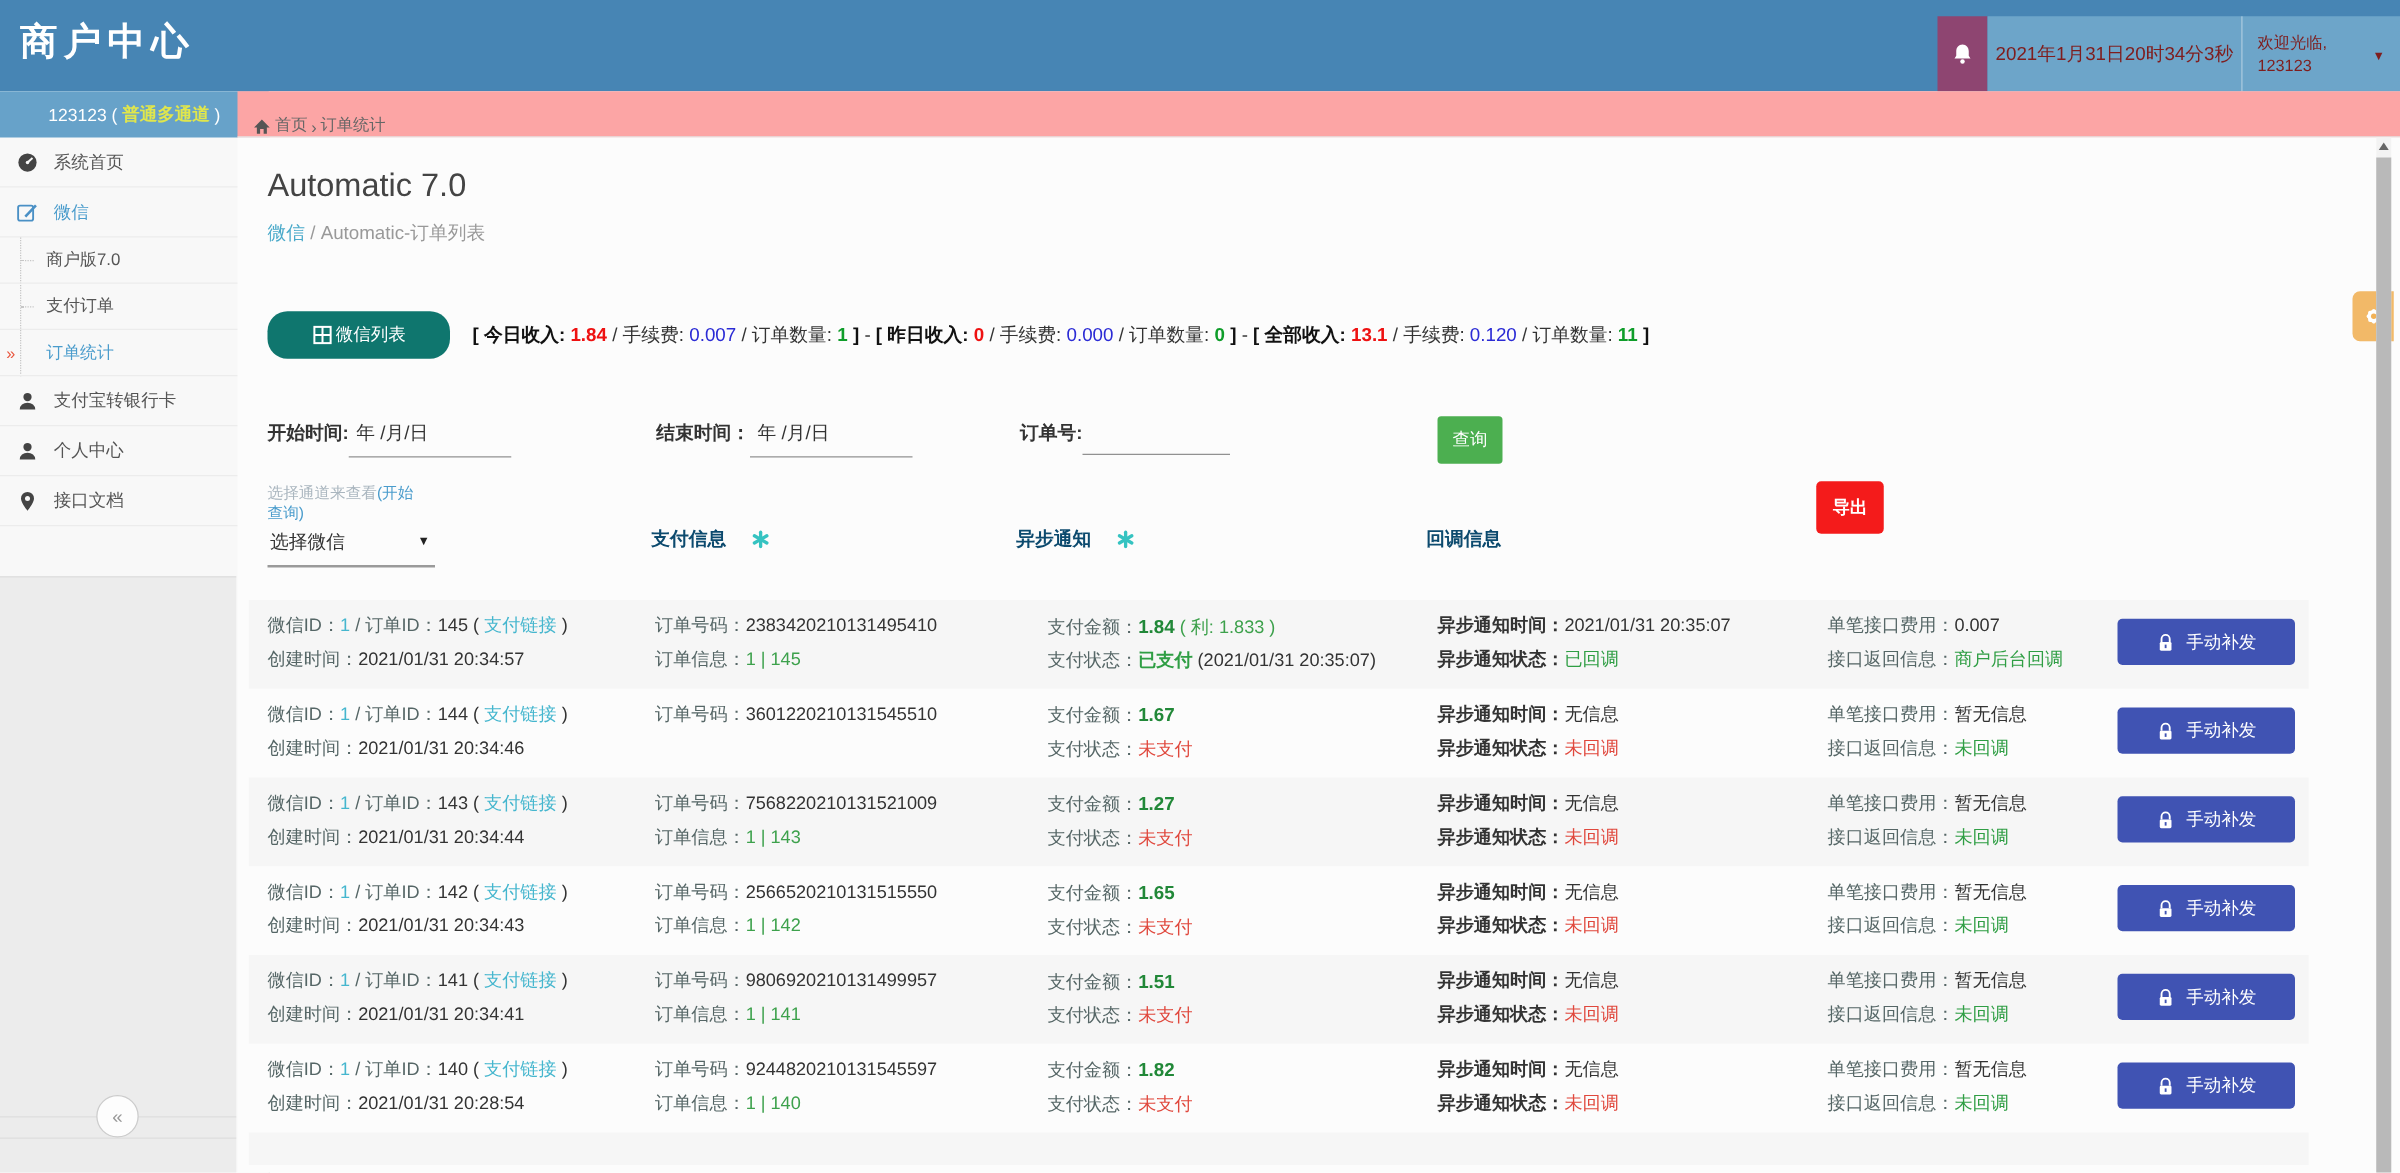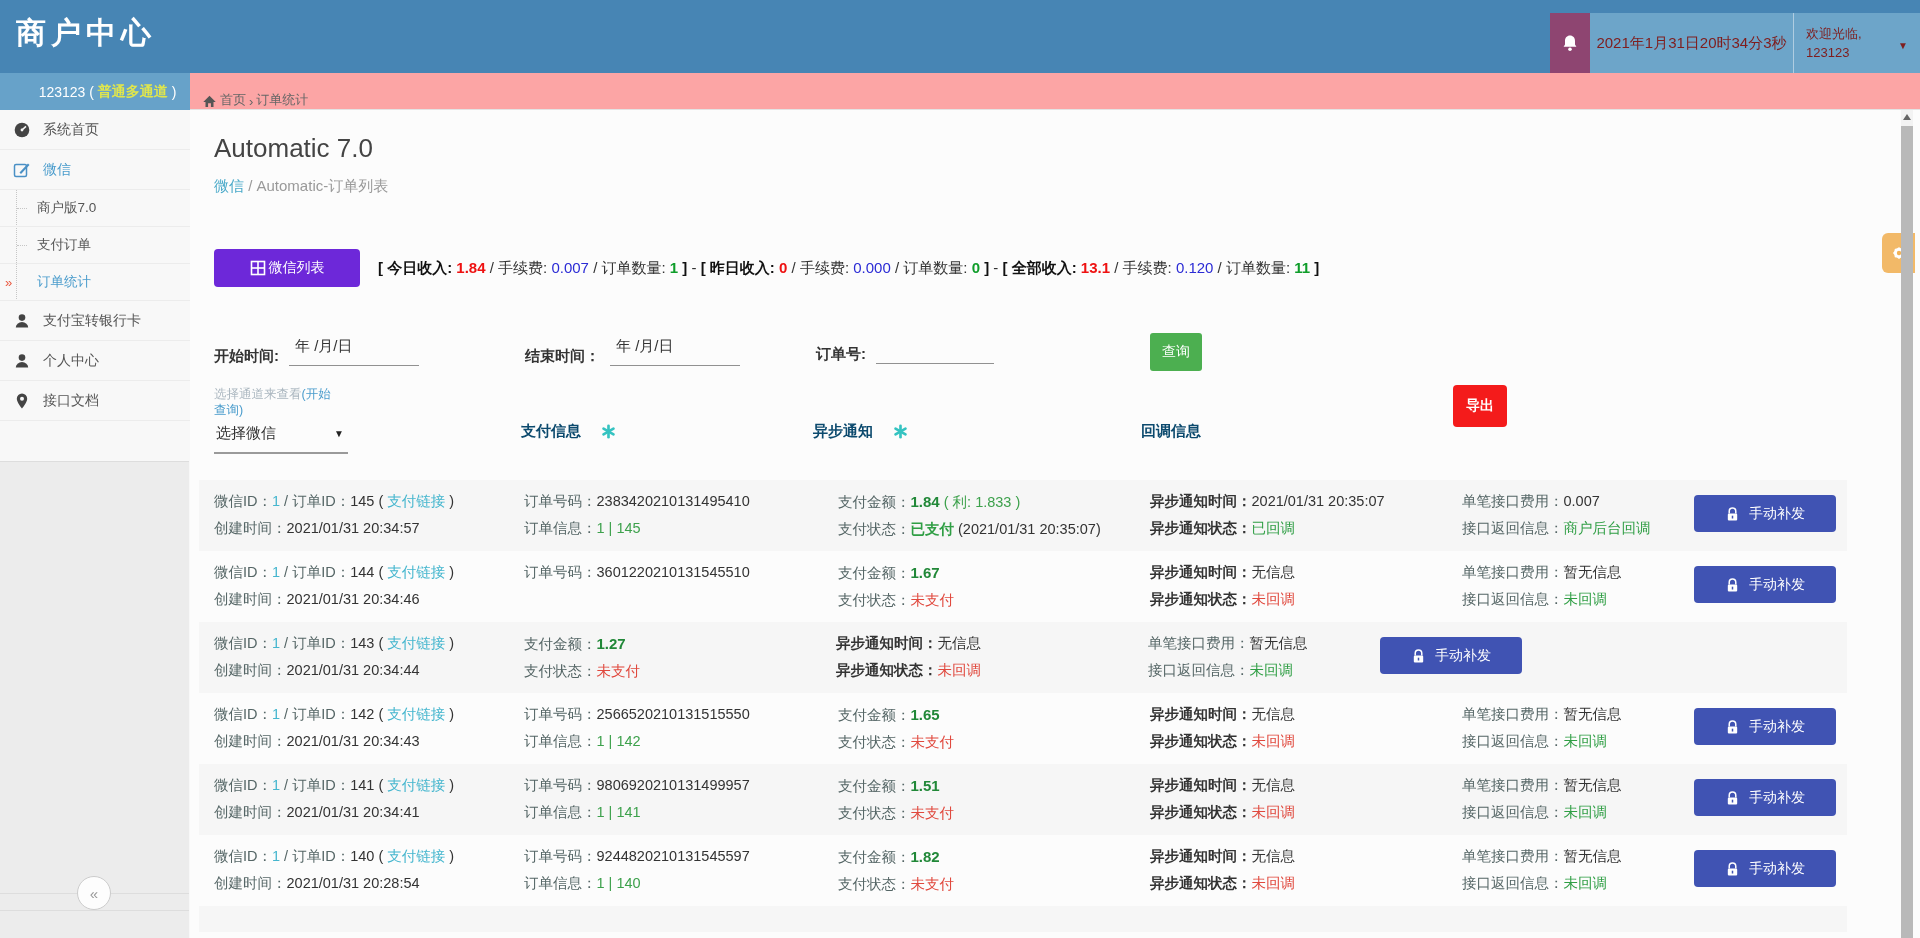--- a/index.html
+++ b/index.html
@@ -41,29 +41,29 @@
 .crumbbar{position:absolute;left:190px;top:73px;right:0;height:37px;background:#fca5a5;border-bottom:1px solid #e3e3e3;
   display:flex;align-items:flex-end;padding-left:12px;font-size:13px;color:#666;gap:3px}
 .crumbbar .hicon{width:15px;height:15px;color:#555}
 .crumb-link{cursor:pointer}
 
 .content{position:absolute;left:190px;top:110px;right:0;bottom:0;background:#fcfcfc}
 .pg-title{position:absolute;left:24px;top:23px;font-size:26px;color:#444;font-weight:normal}
 .subnav{position:absolute;left:24px;top:67px;font-size:15px;color:#999}
 .subnav .link{color:#49a9c9;cursor:pointer}
 .statsrow{position:absolute;left:24px;top:139px;display:flex;align-items:center}
-.btn-list{width:146px;height:38px;background:#6d28d9;color:#fff;border:none;border-radius:4px;
+.btn-list{width:146px;height:38px;background:#0f766e;color:#fff;border:none;border-radius:16px;
   font-size:14px;display:flex;align-items:center;justify-content:center;gap:3px;cursor:pointer}
 .stats{margin-left:18px;font-size:15px;color:#333;white-space:nowrap}
 .stats b{color:#111}
 .stats .red{color:#ee1111;font-weight:bold}
 .stats .blue{color:#2b2bd5}
 .stats .green{color:#0f9d2a;font-weight:bold}
 .filter1{position:absolute;left:0;top:223px;right:80px;height:48px}
-.f-item{position:absolute;display:flex;align-items:flex-end;gap:10px}
+.f-item{position:absolute;display:flex;align-items:flex-start;gap:0}
 .f-lbl{font-size:15px;color:#333;font-weight:bold}
 .uinput{border-bottom:1px solid #919191;padding:0 6px 9px;font-size:15px;color:#333;min-width:130px;cursor:text}
 .tinput{border:none;border-bottom:1px solid #919191;background:transparent;width:118px;font-size:15px;padding-bottom:9px;outline:none}
 .btn-search{position:absolute;left:960px;top:0;width:52px;height:38px;background:#4caf50;border:none;border-radius:3px;
   color:#fff;font-size:14px;cursor:pointer}
 .filter2{position:absolute;left:0;top:268px;right:0;height:95px}
 .hint{position:absolute;left:24px;top:8px;width:120px;font-size:12.5px;color:#aab6bf;line-height:16px}
 .hint .hlink{color:#4a9ccc;cursor:pointer}
 .selbox{position:absolute;left:24px;top:44px;width:134px;border-bottom:2px solid #9a9a9a;font-size:15px;color:#333;
   padding:2px 4px 9px 2px;display:flex;justify-content:space-between;cursor:pointer;background:transparent}
@@ -442,20 +442,24 @@
         <span class="lb">微信ID：</span><span class="tealtx">1</span>
         <span class="lb">/ 订单ID：</span><span class="dk">143</span>
         <span class="dk">(</span>
         <span class="teallink">支付链接</span>
         <span class="dk">)</span>
       </div>
       <div>
         <span class="lb">创建时间：</span><span class="dk">2021/01/31 20:34:44</span>
       </div>
     </div>
+    <div class="tcol c2">
+      <div><span class="lb">订单号码：</span><span class="dk">7568220210131521009</span></div>
+      <div><span class="lb">订单信息：</span><span class="grn">1 | 143</span></div>
+    </div>
     <div class="tcol c3">
       <div>
         <span class="lb">支付金额：</span><span class="amt">1.27</span>
         <span class="grn"></span>
       </div>
       <div>
         <span class="lb">支付状态：</span><span class="st-red">未支付</span>
         <span class="dk"></span>
       </div>
     </div>

